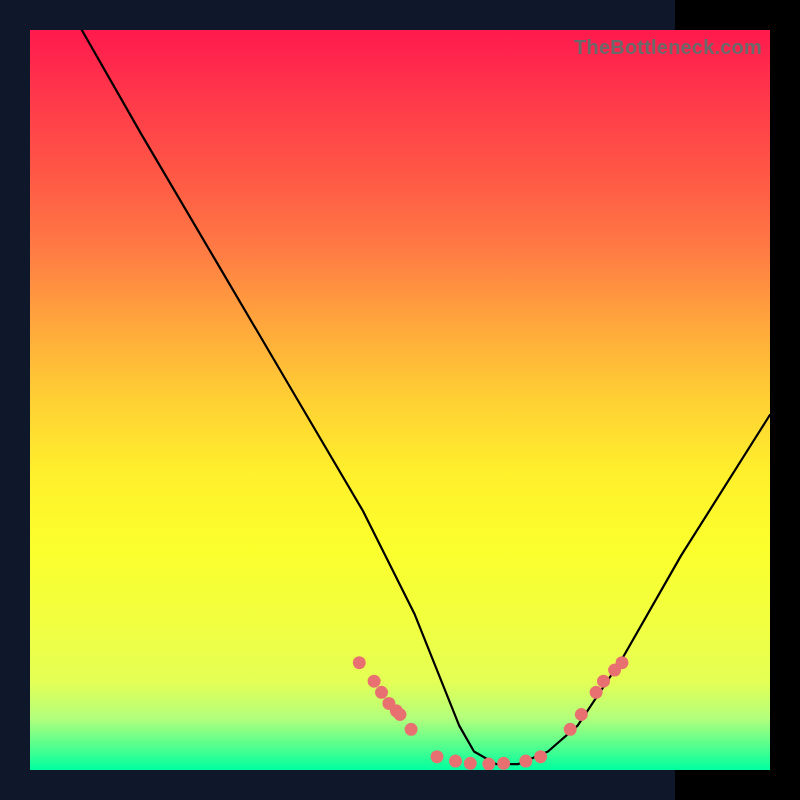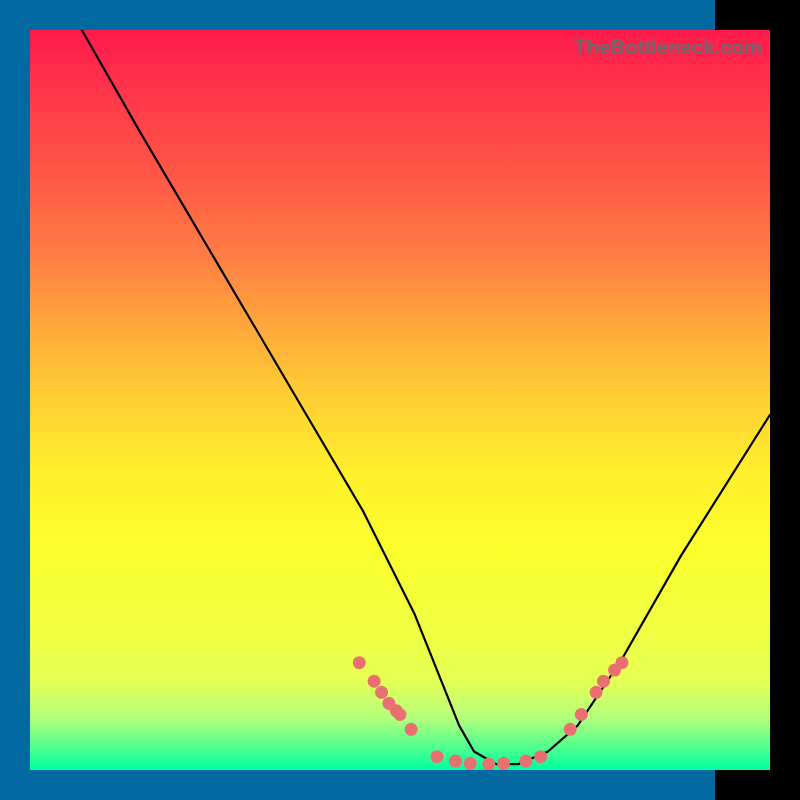--- a/index.html
+++ b/index.html
@@ -7,22 +7,21 @@
     padding: 0;
     width: 800px;
     height: 800px;
     background: #000000;
     overflow: hidden;
   }
   .chart-container {
     position: relative;
     width: 675px;
     height: 800px;
-    background: #0369a1;
-    padding-left: 40px;
+    background: #0f172a;
   }
   .plot-area {
     position: absolute;
     left: 30px;
     top: 30px;
     width: 740px;
     height: 740px;
     background: linear-gradient(to bottom,
       #ff1a4d 0%,
       #ff3b4a 10%,

